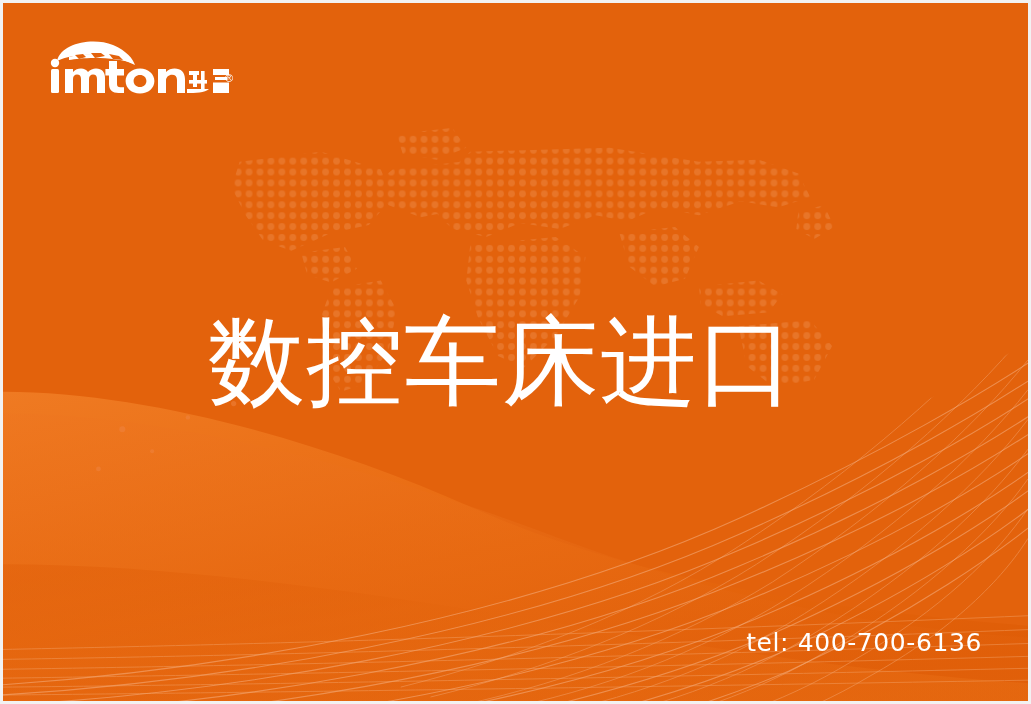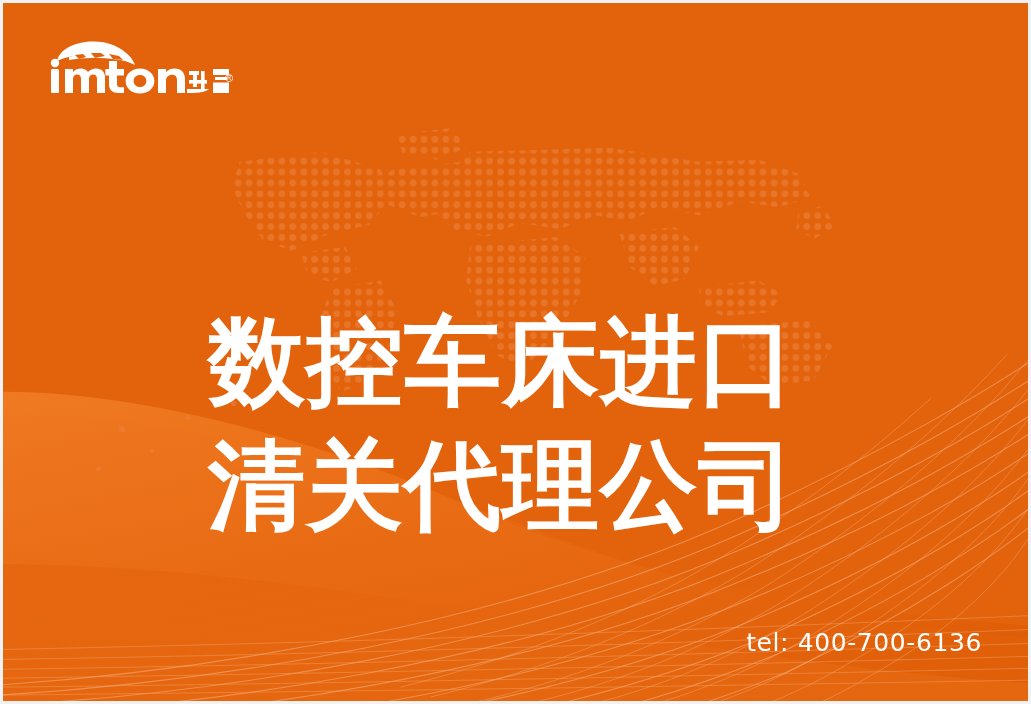--- a/index.html
+++ b/index.html
@@ -63,21 +63,21 @@
   
   #headline {
     position: absolute;
     left: 205px;
     top: 232px;
     width: 640px;
     z-index: 4;
     color: #ffffff;
     font-family: "DejaVu Sans", "Liberation Sans", sans-serif;
     font-size: 97px;
-    font-weight: 700;
+    font-weight: 400;
     line-height: 1.28;
     letter-spacing: 1px;
     text-align: left;
     white-space: nowrap;
   }
   #headline .hl-line {
     display: block;
   }
 
   
@@ -273,18 +273,17 @@
         <path d="M174 47.4 L190 47.4 L190 58 L174 58 Z
                  M177.4 50.4 L186.6 50.4 L186.6 55 L177.4 55 Z"></path>
 
       </g>
     </svg>
     <span id="logo-reg">®</span>
   </div>
 
   <h1 id="headline">
     <span class="hl-line">数控车床进口</span>
-    <span class="hl-line">清关代理公司</span>
   </h1>
 
   <div id="tel">tel: 400-700-6136</div>
 
 </div>
 
 </body></html>

